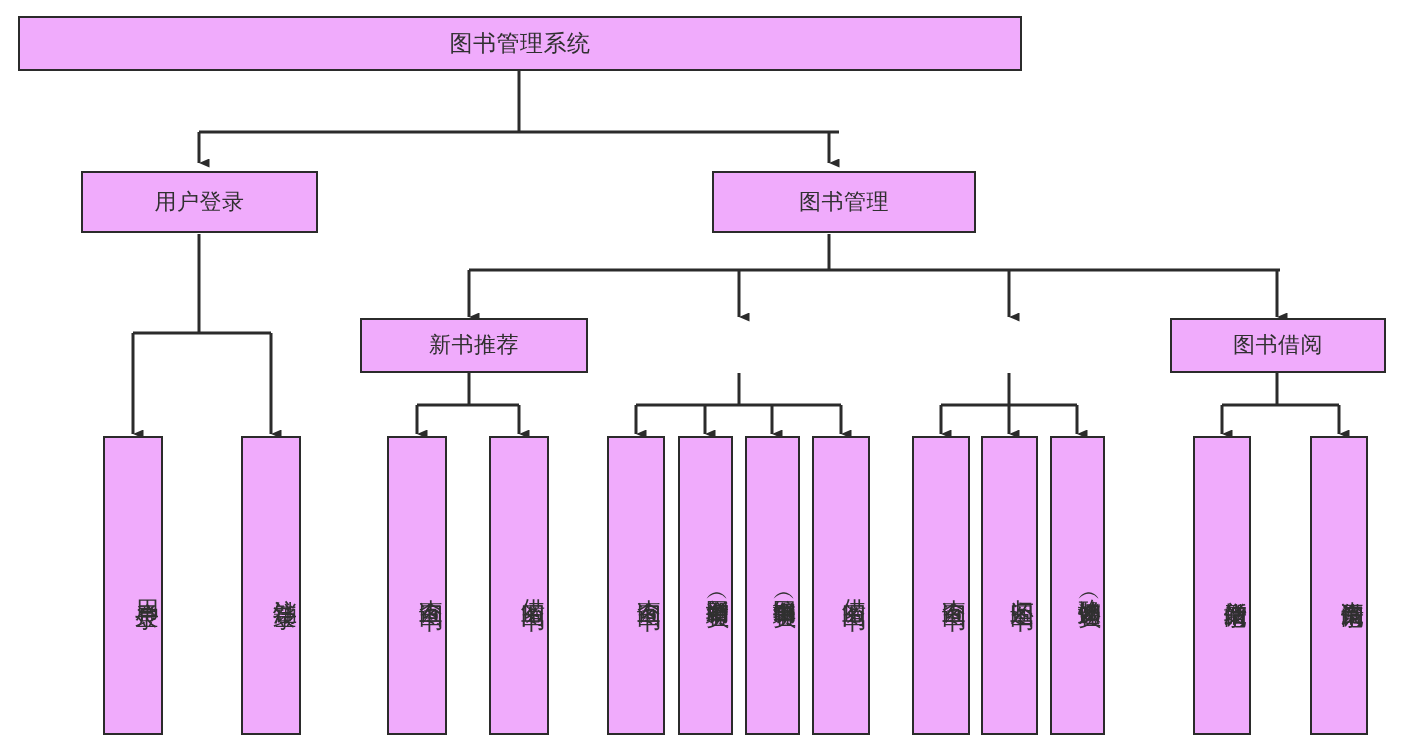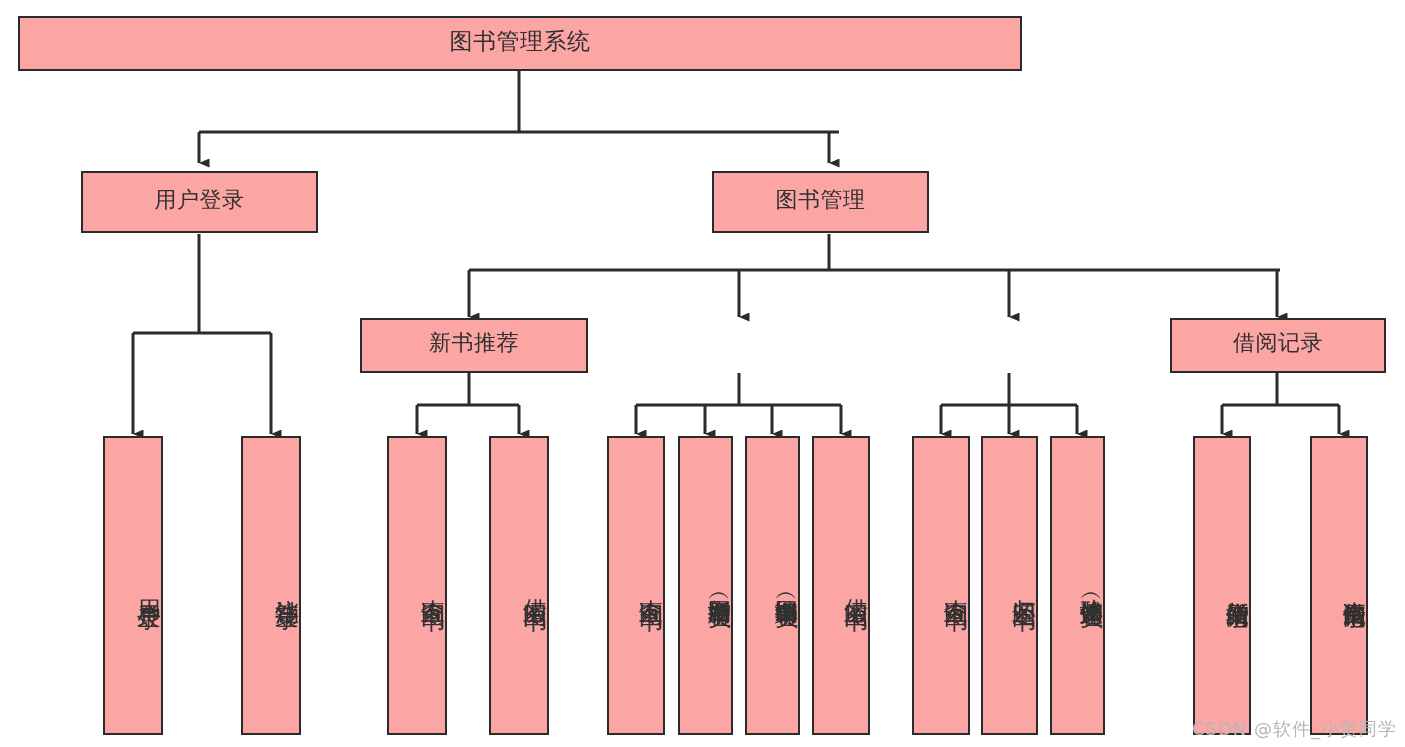--- a/index.html
+++ b/index.html
@@ -22,27 +22,26 @@
     position: absolute;
     left: 0;
     top: 0;
     width: 1405px;
     height: 747px;
   }
   .node {
     position: absolute;
     box-sizing: border-box;
     border: 2.5px solid #2b2b2b;
-    background: #fca5a5;
+    background: #f0abfc;
     display: flex;
     align-items: center;
     justify-content: center;
     color: #303030;
     letter-spacing: 0.5px;
-    font-family: Liberation Mono, monospace;
   }
   .node-h {
     font-size: 22px;
     line-height: 1.1;
   }
   .node-root {
     font-size: 23px;
   }
   .node-v {
     writing-mode: vertical-rl;
@@ -125,29 +124,29 @@
     </g>
   </svg>
 
   <div class="node node-h node-root" style="left:18px; top:16px; width:1004px; height:55px;">
     <span>图书管理系统</span>
   </div>
 
   <div class="node node-h" style="left:81px; top:171px; width:237px; height:62px;">
     <span>用户登录</span>
   </div>
-  <div class="node node-h" style="left:712px; top:171px; width:217px; height:62px;">
+  <div class="node node-h" style="left:712px; top:171px; width:264px; height:62px;">
     <span>图书管理</span>
   </div>
 
   <div class="node node-h" style="left:360px; top:318px; width:228px; height:55px;">
     <span>新书推荐</span>
   </div>
   <div class="node node-h" style="left:1170px; top:318px; width:216px; height:55px;">
-    <span>借阅记录</span>
+    <span>图书借阅</span>
   </div>
 
   <div class="node node-v" style="left:103px; top:436px; width:60px; height:299px;">
     <span>用户登录</span>
   </div>
   <div class="node node-v" style="left:241px; top:436px; width:60px; height:299px;">
     <span>注销登录</span>
   </div>
 
   <div class="node node-v" style="left:387px; top:436px; width:60px; height:299px;">
@@ -180,15 +179,14 @@
     <span>确认归还（管理员）</span>
   </div>
 
   <div class="node node-v v-tall" style="left:1193px; top:436px; width:58px; height:299px;">
     <span>新增借阅记录</span>
   </div>
   <div class="node node-v v-tall" style="left:1310px; top:436px; width:58px; height:299px;">
     <span>查询借阅记录</span>
   </div>
 
-  <div class="watermark">CSDN @软件_小贺同学</div>
 
 </div>
 
 </body></html>

